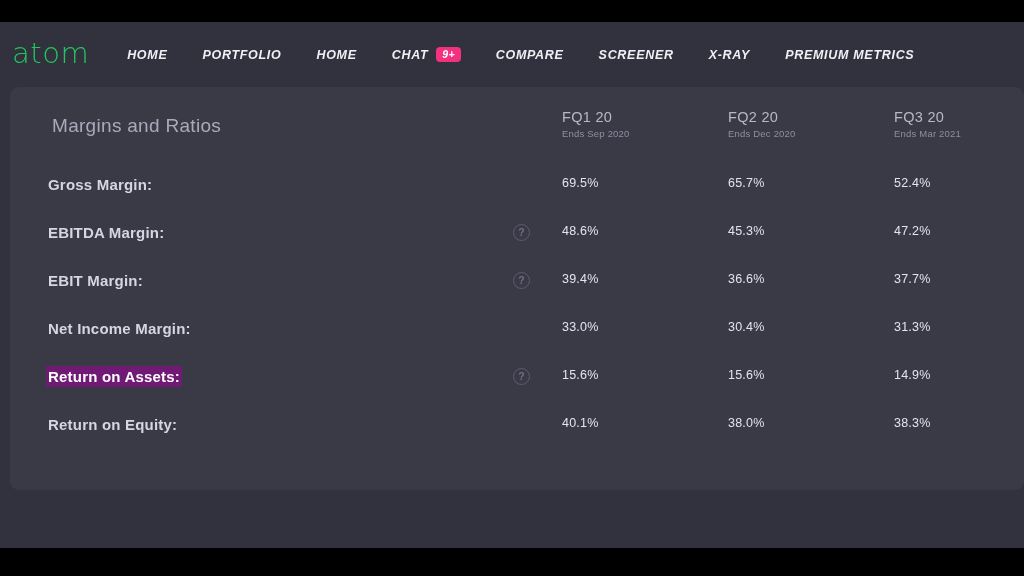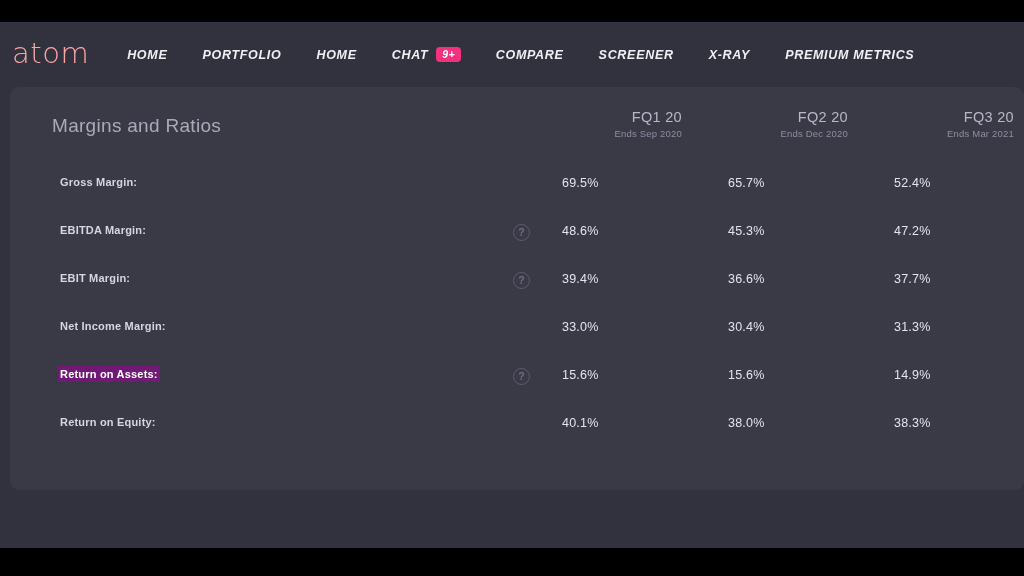--- a/index.html
+++ b/index.html
@@ -41,21 +41,21 @@
     display: flex;
     align-items: center;
     padding-left: 12px;
   }
 
   .logo {
     font-family: "DejaVu Sans", sans-serif;
     font-size: 29px;
     font-weight: 300;
     letter-spacing: 0.5px;
-    color: #fca5a5;
+    color: #22c55e;
     line-height: 1;
     margin-right: 38px;
     padding-bottom: 2px;
     white-space: nowrap;
   }
 
   .navlinks {
     display: flex;
     align-items: center;
     font-style: italic;
@@ -111,21 +111,21 @@
     font-weight: 400;
     color: #a9a9bb;
     letter-spacing: 0.3px;
     white-space: nowrap;
   }
 
   .col-head {
     position: absolute;
     top: 22px;
     width: 120px;
-    text-align: right;
+    text-align: left;
   }
   .col-head .period {
     font-size: 14.5px;
     color: #b7b7c8;
     letter-spacing: 0.3px;
     white-space: nowrap;
   }
   .col-head .ends {
     margin-top: 3px;
     font-size: 9.5px;
@@ -144,23 +144,23 @@
     margin-top: 6px;
   }
 
   .row {
     position: relative;
     height: 48px;
   }
 
   .row-label {
     position: absolute;
-    left: 50px;
+    left: 38px;
     top: 11px;
-    font-size: 11px;
+    font-size: 15px;
     font-weight: bold;
     color: #d6d6e2;
     letter-spacing: 0.2px;
     white-space: nowrap;
   }
 
   .row-label.selected {
     background: #701a75;
     color: #ffffff;
     padding: 2px 2px 2px 2px;

